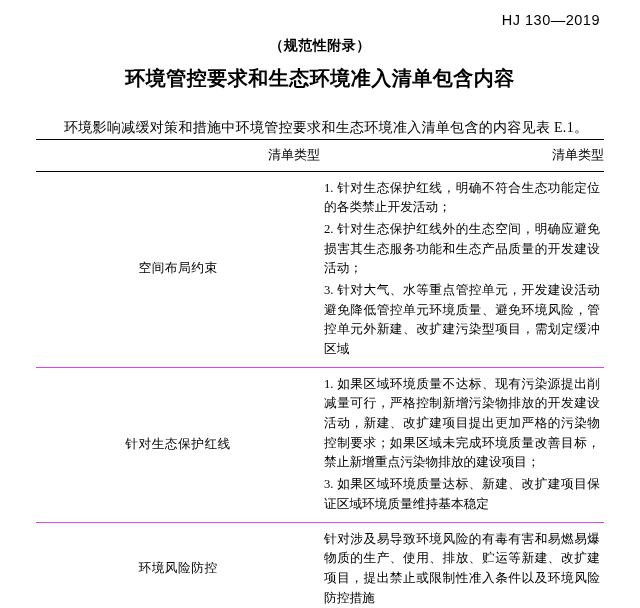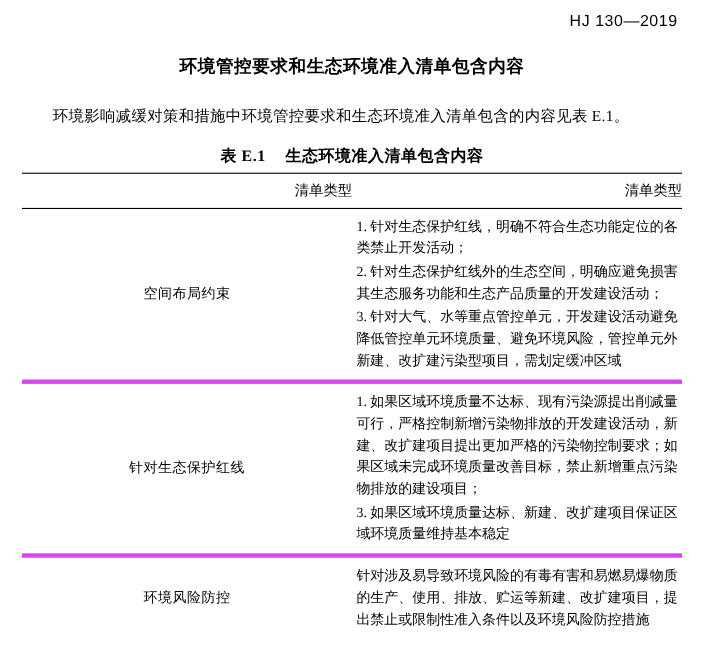--- a/index.html
+++ b/index.html
@@ -12,21 +12,21 @@
     background: #ffffff;
     font-family: "Liberation Serif", "DejaVu Serif", serif;
     color: #000000;
     overflow: hidden;
   }
   .page {
     position: relative;
     width: 640px;
     height: 608px;
     box-sizing: border-box;
-    padding: 0 20px;
+    padding: 0 36px;
   }
   .header-code {
     text-align: right;
     font-size: 14.5px;
     letter-spacing: 0.5px;
     padding-top: 12px;
     padding-right: 4px;
     font-family: "Liberation Sans", sans-serif;
   }
   .appendix-title {
@@ -38,23 +38,23 @@
   }
   .appendix-sub {
     text-align: center;
     font-size: 14px;
     font-weight: bold;
     margin-top: 9px;
     letter-spacing: 0.5px;
   }
   .appendix-name {
     text-align: center;
-    font-size: 16px;
+    font-size: 20px;
     font-weight: bold;
-    margin-top: 22px;
+    margin-top: 10px;
     letter-spacing: 0.5px;
   }
   .intro {
     font-size: 14px;
     margin-top: 25px;
     text-indent: 28px;
     line-height: 1.6;
     letter-spacing: 0.3px;
   }
   .table-caption {
@@ -83,21 +83,21 @@
   }
   table.content-table thead th {
     border-top: 1.6px solid #000;
     border-bottom: 1px solid #000;
     font-weight: normal;
     text-align: right;
     padding: 5px 0 5px 0;
     font-size: 13px;
   }
   table.content-table tbody td {
-    border-bottom: 4px solid #d946ef;
+    border-bottom: 1px solid #d946ef;
     padding: 7px 4px 7px 4px;
   }
   table.content-table tbody tr:last-child td {
     border-bottom: none;
   }
   td.type-cell {
     text-align: center;
     width: 150px;
     letter-spacing: 0.5px;
     padding-left: 0;
@@ -118,27 +118,25 @@
     margin-top: 2px;
   }
 </style>
 </head>
 <body>
 
 <div class="page">
 
   <div class="header-code">HJ 130—2019</div>
 
+  <div class="appendix-sub">（规范性附录）</div>
   <div class="appendix-name">环境管控要求和生态环境准入清单包含内容</div>
 
   <div class="intro">环境影响减缓对策和措施中环境管控要求和生态环境准入清单包含的内容见表 E.1。</div>
 
-  <div class="table-caption">
-    <span class="cap-num">表 E.1</span><span>生态环境准入清单包含内容</span>
-  </div>
 
   <table class="content-table">
     <thead>
       <tr>
         <th class="type-cell">清单类型</th>
         <th>清单类型</th>
       </tr>
     </thead>
     <tbody>
       <tr>

